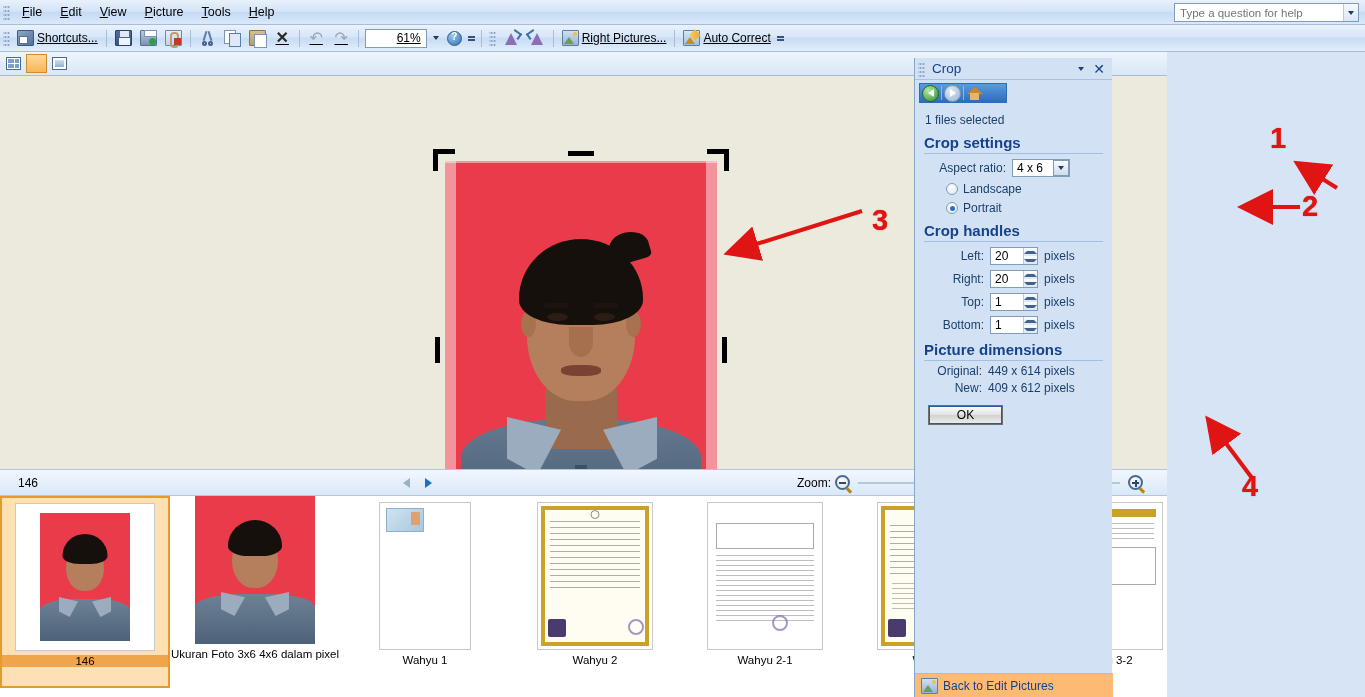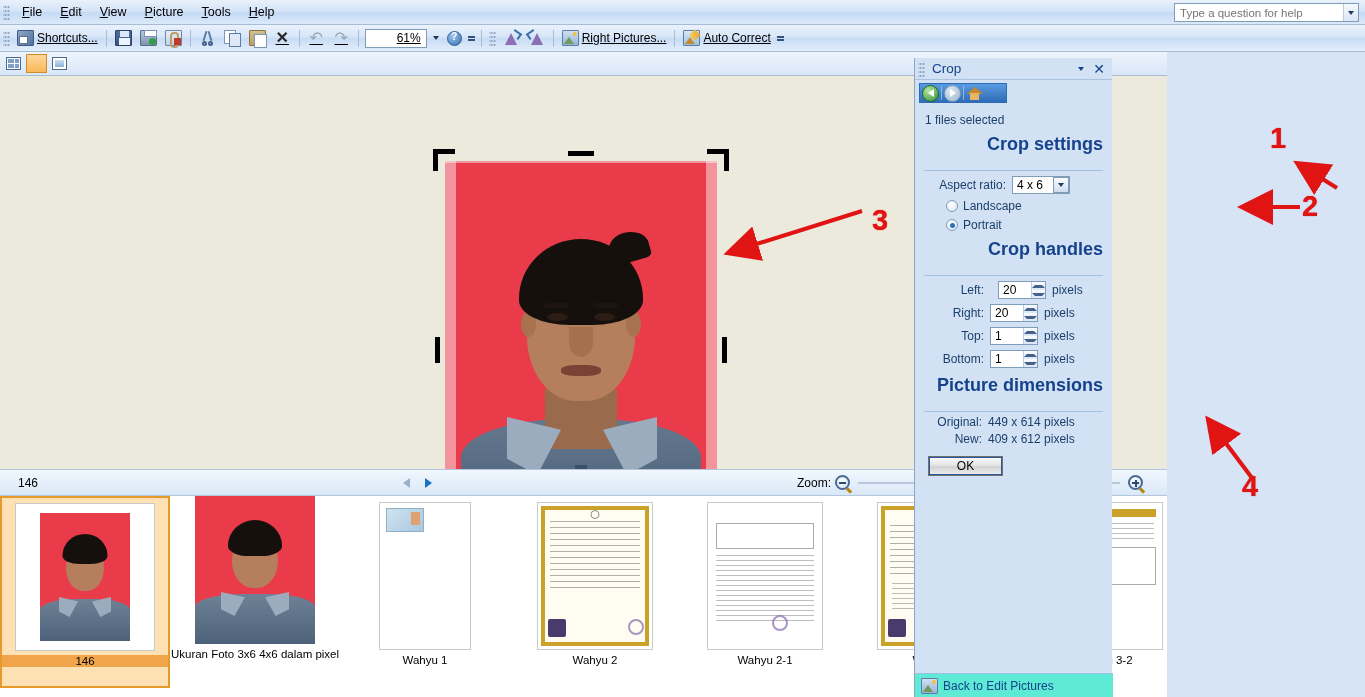--- a/index.html
+++ b/index.html
@@ -252,22 +252,22 @@
   .nv.fwd .ar { border-left:6px solid #fff; }
   .nv-sep { width:1px;height:14px;background:#8fb8e0; }
   .nv.home { background:transparent; border:0; display:flex;align-items:center;justify-content:center;}
   .home-ic { width:15px;height:13px; position:relative; }
   .home-ic:before { content:''; position:absolute; left:0; top:0; width:0;height:0;
     border-left:8px solid transparent;border-right:8px solid transparent;border-bottom:7px solid #c9882e;}
   .home-ic:after { content:''; position:absolute; left:3px; top:6px; width:9px;height:7px; background:#e8b562;}
 
   .pane-body { padding:6px 9px 0 9px; color:#0f3f7a; }
   .files-sel { font-size:12px; color:#1b3f6b; margin:4px 0 7px 1px; }
-  .sec-h { font-size:18px; font-weight:bold; color:#15428b; margin:2px 0 3px 0;
-    border-bottom:1px solid #9fc0e2; padding-bottom:15px;text-align:right; }
+  .sec-h { font-size:15px; font-weight:bold; color:#15428b; margin:2px 0 3px 0;
+    border-bottom:1px solid #9fc0e2; padding-bottom:2px; }
   .row { display:flex; align-items:center; margin:5px 0; font-size:12px; color:#1b3f6b; }
   .row .lbl { text-align:right; }
   .combo { width:58px; height:18px; background:#fff; border:1px solid #7f9db9;
     display:flex; align-items:center; }
   .combo span { flex:1; padding-left:4px; font-size:12px; color:#000;}
   .combo .drop { width:16px;height:16px; background:linear-gradient(to bottom,#fafcfe,#cfdcec);
     border:1px solid #7f9db9; display:flex;align-items:center;justify-content:center; }
   .radio { width:12px;height:12px;border-radius:50%; border:1px solid #7f9db9;
     background:radial-gradient(circle at 35% 30%,#fff,#dae6f2); margin-right:5px; position:relative;}
   .radio.on:after { content:''; position:absolute; left:2.5px; top:2.5px; width:5px;height:5px;
@@ -282,21 +282,21 @@
   .tri-u-s{width:0;height:0;border-left:3px solid transparent;border-right:3px solid transparent;border-bottom:3px solid #44618a;}
   .tri-d-s{width:0;height:0;border-left:3px solid transparent;border-right:3px solid transparent;border-top:3px solid #44618a;}
   .units { margin-left:6px; font-size:12px; color:#1b3f6b; }
   .dim-row { display:flex; font-size:12px; color:#1b3f6b; margin:3px 0; }
   .dim-row .k { width:58px; text-align:right; margin-right:6px; }
   .okbtn { width:75px; height:20px; margin:10px 0 0 4px;
     background:linear-gradient(to bottom,#fdfdfd,#e2e2e2 50%,#d2d2d2 52%,#eeeeee);
     border:1px solid #6f6f6f; font-size:12px; display:flex; align-items:center; justify-content:center;
     color:#000; box-shadow:0 0 0 1px #2a5a9a inset; }
   .back-edit { position:absolute; left:0; bottom:0; width:198px; height:24px;
-    background:#5eead4; border-top:1px solid #9fc0e2; display:flex; align-items:center; padding-left:6px; }
+    background:#fdba74; border-top:1px solid #9fc0e2; display:flex; align-items:center; padding-left:6px; }
   .back-edit .lnk { font-size:12px; color:#15428b; margin-left:5px; }
 
   
   .ann { position:absolute; color:#e11414; font-weight:bold; font-family:"Liberation Sans",sans-serif; z-index:30; }
   .ann-num { font-size:29px; line-height:1; text-shadow:0 0 1px #e11414; }
   svg.arrows { position:absolute; left:0; top:0; width:1365px; height:697px;
     pointer-events:none; z-index:29; }
 </style>
 </head>
 <body>
@@ -592,21 +592,21 @@
         <span>Landscape</span>
       </div>
       <div class="row" style="margin-left:22px;">
         <div class="radio on"></div>
         <span>Portrait</span>
       </div>
 
       <div class="sec-h" style="margin-top:7px;">Crop handles</div>
 
       <div class="row">
-        <div class="lbl" style="width:60px;margin-right:14px;">Left:</div>
+        <div class="lbl" style="width:60px;margin-right:6px;">Left:</div>
         <div class="spin">
           <span>20</span>
           <div class="sp">
               <div>
                 <div class="tri-u-s"></div>
               </div>
               <div>
                 <div class="tri-d-s"></div>
               </div>
             </div>

